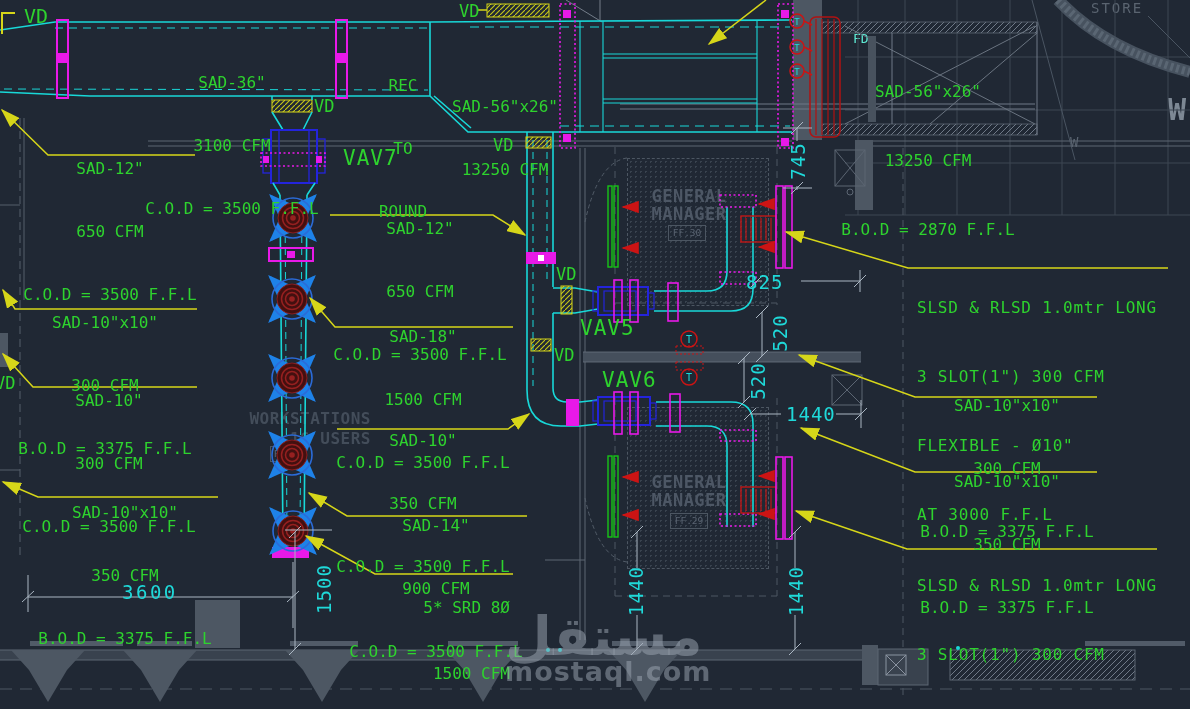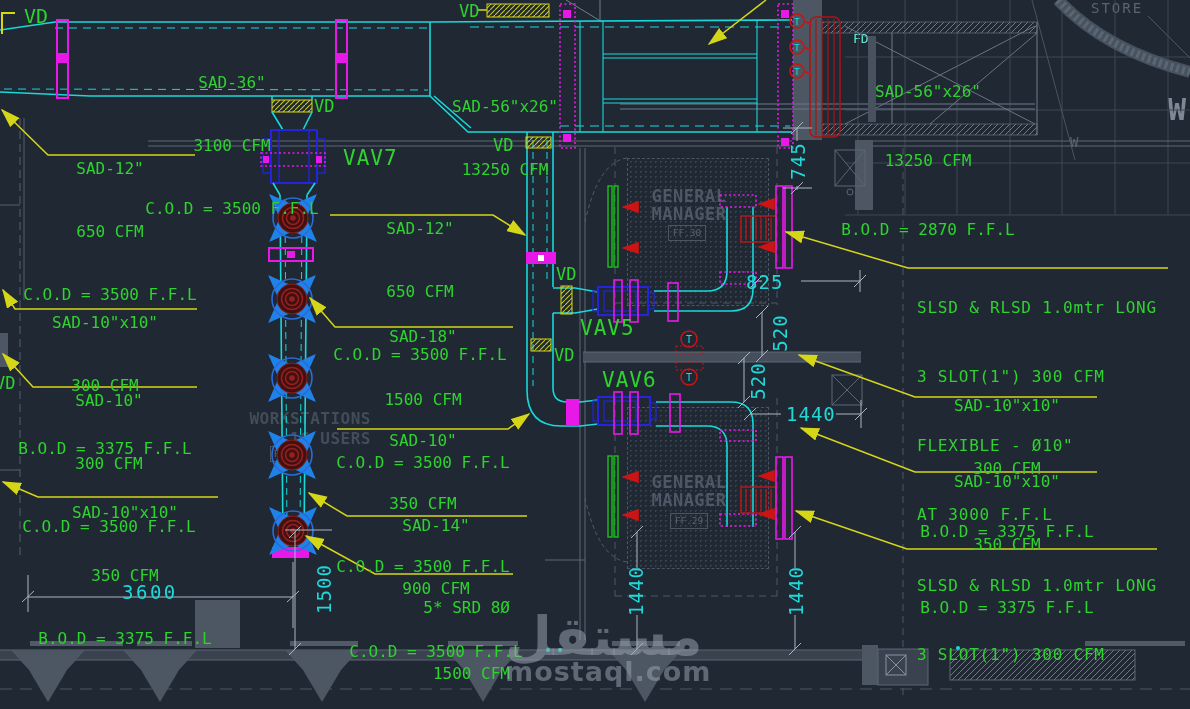--- a/index.html
+++ b/index.html
@@ -380,20 +380,25 @@
     </g>
   </svg>
 
   <div class="layer">
 
     <div class="ann" style="left:107px;top:30px;width:250px;">
       <div>SAD-36"</div>
       <div>3100 CFM</div>
       <div>C.O.D = 3500 F.F.L</div>
     </div>
+    <div class="ann" style="left:371px;top:33px;width:64px;line-height:21px;">
+      <div>REC</div>
+      <div>TO</div>
+      <div>ROUND</div>
+    </div>
     <div class="ann" style="left:440px;top:54px;width:130px;">
       <div>SAD-56"x26"</div>
       <div>13250 CFM</div>
     </div>
     <div class="ann" style="left:838px;top:34px;width:180px;line-height:23px;">
       <div>SAD-56"x26"</div>
       <div>13250 CFM</div>
       <div>B.O.D = 2870 F.F.L</div>
     </div>
     <div class="ann" style="left:20px;top:116px;width:180px;">

